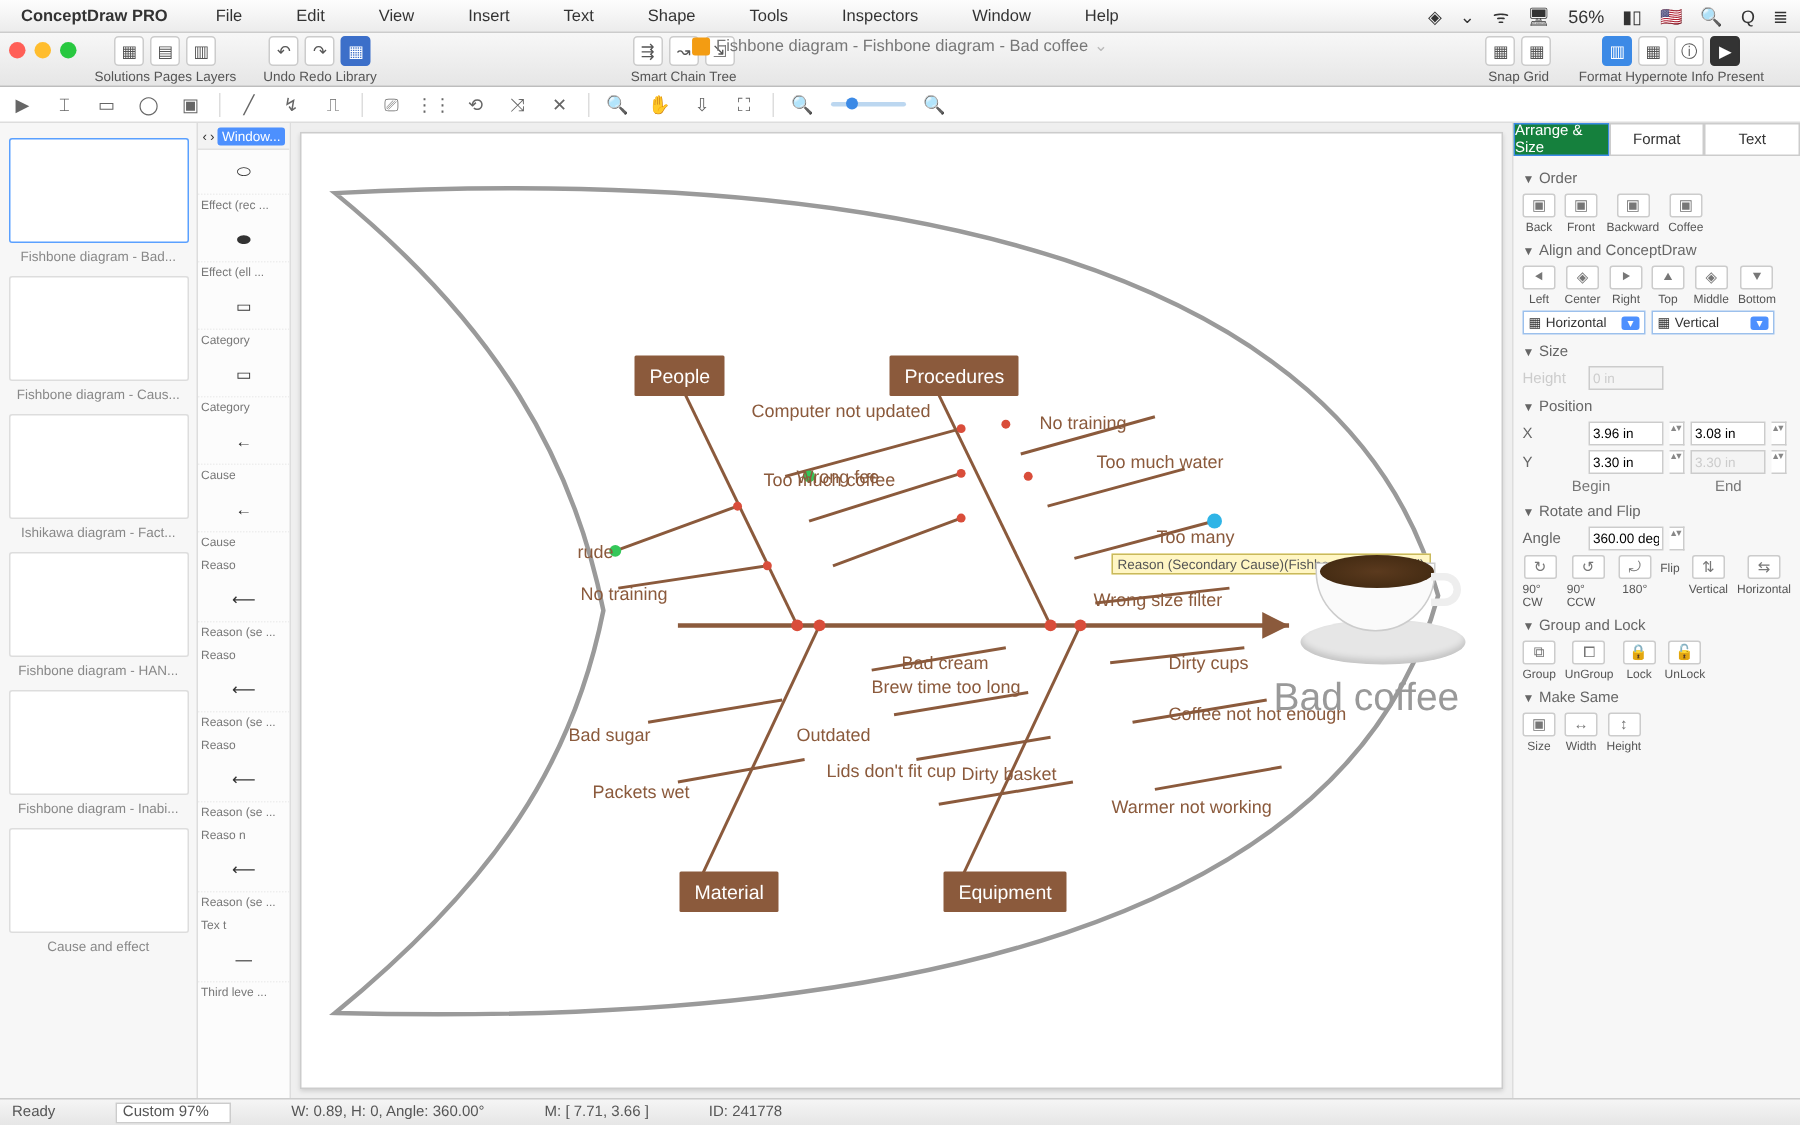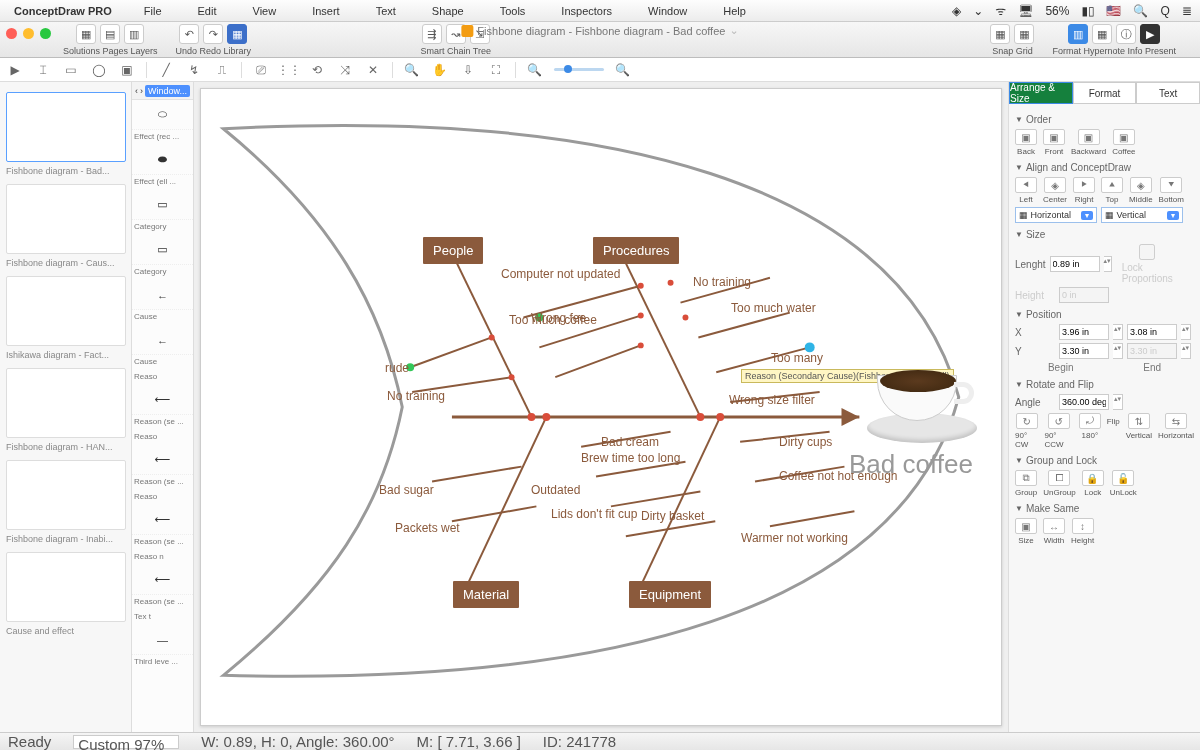--- a/index.html
+++ b/index.html
@@ -30,21 +30,21 @@
 .tbar2 .t2b{ width:18px; height:18px; display:flex; align-items:center; justify-content:center; color:#666; font-size:12px;}
 .tbar2 .sep{ width:1px; height:16px; background:#ddd;}
 .tbar2 .zoomtrack{ width:50px; height:3px; background:#bcd7f0; border-radius:2px; position:relative;}
 .tbar2 .zoomtrack .knob{ width:8px;height:8px;background:#3c8ae6;border-radius:50%;position:absolute;left:10px;top:-3px;}
 
 
 .main { display:flex; height:calc(750px - 22px - 36px - 24px - 18px); }
 .leftnav { width:132px; background:#f7f7f7; border-right:1px solid #ddd; overflow:hidden; padding:6px 4px;}
 .thumb { width:120px; height:70px; background:#fff; border:1px solid #ddd; margin:4px auto; border-radius:2px;}
 .thumb.sel{ border:1px solid #5aa0ff;}
-.thumb-lbl{ font-size:9px; color:#888; text-align:left; margin:2px 2px 8px 2px;}
+.thumb-lbl{ font-size:9px; color:#888; text-align:center; margin:2px 2px 8px 2px;}
 
 .stencil { width:62px; background:#fcfcfc; border-right:1px solid #ddd; overflow:hidden; }
 .stencil-head{ height:18px; background:#f3f3f3; border-bottom:1px solid #e2e2e2; display:flex; align-items:center; justify-content:center; font-size:9px; gap:2px;}
 .stencil-head .sel{ background:#4d90fe; color:#fff; padding:1px 3px; border-radius:2px;}
 .stencil-cell{ height:30px; border-bottom:1px dotted #eee; display:flex; align-items:center; justify-content:center;}
 .stencil-cell .shape{ width:30px; display:flex; align-items:center; justify-content:center;}
 .stencil-lbl{ font-size:8px; color:#777; padding:2px 2px 4px 2px; }
 
 .canvas-wrap{ flex:1; background:#efefef; position:relative; overflow:hidden; display:flex; flex-direction:column;}
 .canvas{ margin:6px; background:#fff; border:1px solid #ccc; flex:1; position:relative; box-shadow:0 1px 3px rgba(0,0,0,.15);}
@@ -71,21 +71,21 @@
 .iconrow .ic .box{ width:22px; height:16px; background:#fff; border:1px solid #ccc; border-radius:2px; display:flex; align-items:center; justify-content:center; font-size:10px; color:#777;}
 .field-row{ display:flex; align-items:center; gap:4px; margin:3px 0;}
 .field-row label{ width:40px; color:#666;}
 .field-row input{ width:50px; height:16px; font-size:9px; border:1px solid #ccc; padding:0 2px;}
 .field-row .stepper{ width:10px; height:16px; border:1px solid #ccc; border-left:none; font-size:7px; display:flex; flex-direction:column; line-height:7px; color:#888; background:#fff; text-align:center;}
 .disabled{ color:#ccc !important; }
 .dd{ height:16px; border:1px solid #9cc0ec; background:#fff; font-size:9px; display:flex; align-items:center; padding:0 3px; }
 .dd .arrow{ margin-left:auto; background:#4d90fe; color:#fff; width:12px; text-align:center; border-radius:2px; font-size:8px;}
 
 
-.status{ height:18px; background:linear-gradient(#f5f5f5,#e6e6e6); border-top:1px solid #ccc; display:flex; align-items:center; font-size:15px; color:#555; padding:0 8px; gap:22px;}
+.status{ height:18px; background:linear-gradient(#f5f5f5,#e6e6e6); border-top:1px solid #ccc; display:flex; align-items:center; font-size:10px; color:#555; padding:0 8px; gap:40px;}
 .status .zoomdd{ border:1px solid #ccc; padding:0 14px 0 4px; height:14px; position:relative; background:#fff;}
 
 
 svg.canvas-svg{ position:absolute; inset:0; width:100%; height:100%;}
 .bone{ stroke:#8b5a3c; stroke-width:2; fill:none;}
 .bone-main{ stroke-width:3;}
 .joint{ fill:#d94d3a;}
 .sel-node{ fill:#2fb4e6;}
 .pin{ fill:#34c759;}
 .outline{ stroke:#9a9a9a; stroke-width:3; fill:none; }
@@ -429,26 +429,20 @@
             <span>Bottom</span>
           </div>
       </div>
       <div class="field-row">
         <div class="dd" style="width:82px">▦ <span style="margin-left:3px">Horizontal</span><span class="arrow">▾</span></div>
         <div class="dd" style="width:82px">▦ <span style="margin-left:3px">Vertical</span><span class="arrow">▾</span></div>
       </div>
 
       <div class="rsect-title">Size</div>
       <div class="field-row">
-          <label>Lenght</label>
-          <input value="0.89 in" style="">
-          <div class="stepper">▴▾</div>
-        <span style="margin-left:6px;color:#bbb"><input type="checkbox" disabled="" style=""> <span class="disabled">Lock Proportions</span></span>
-        </div>
-      <div class="field-row">
           <label class="disabled">Height</label>
           <input class="disabled" disabled="" value="0 in" style="">
         </div>
 
       <div class="rsect-title">Position</div>
       <div class="field-row">
           <label>X</label>
           <input value="3.96 in" style="">
           <div class="stepper">▴▾</div>
         <input value="3.08 in" style="">

